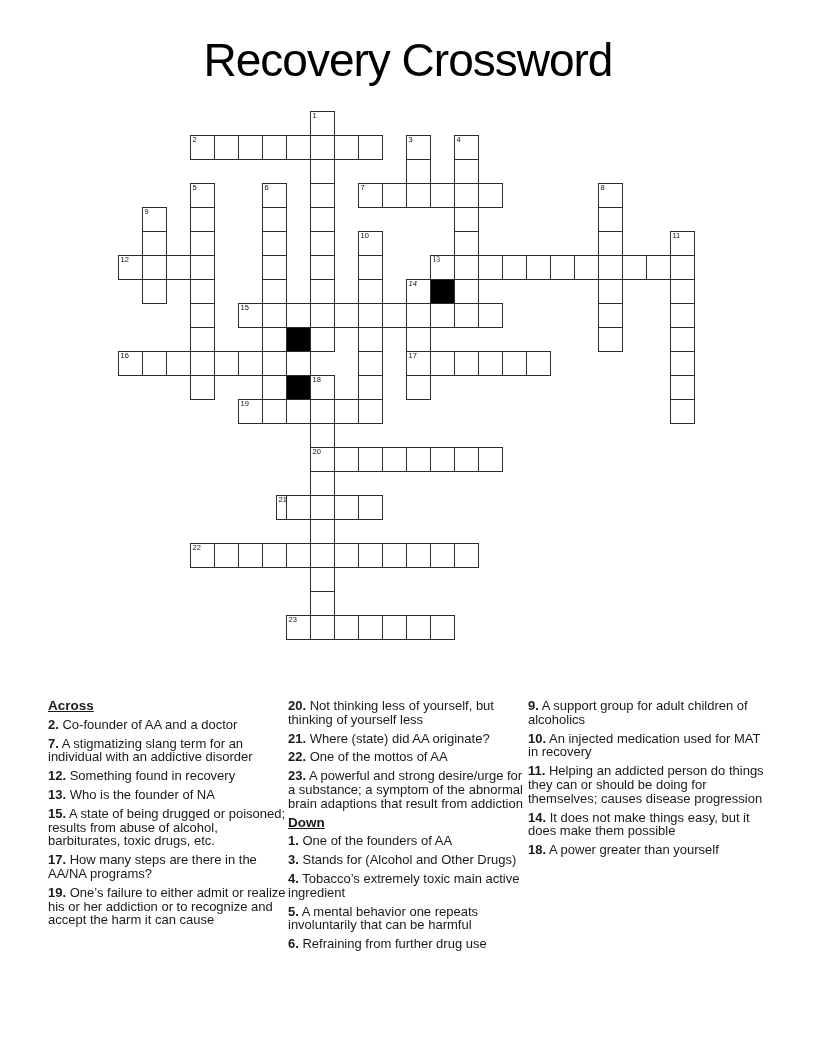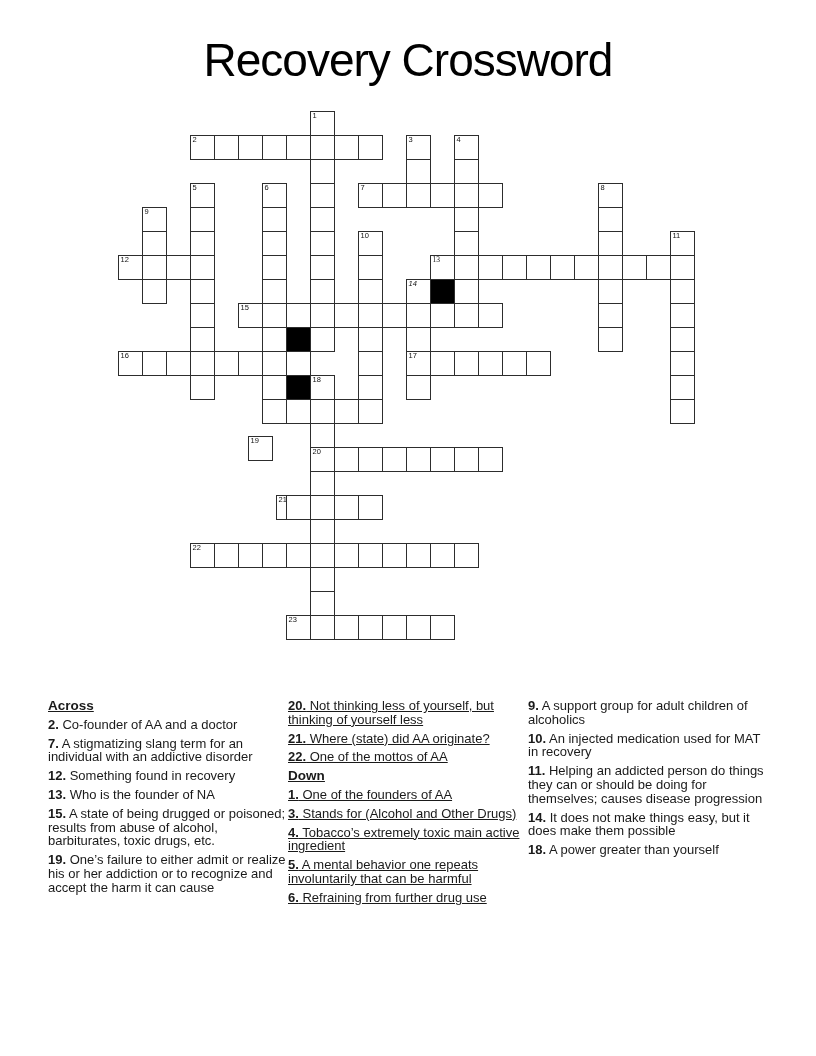--- a/index.html
+++ b/index.html
@@ -46,21 +46,21 @@
   }
   .clues-col {
     position: absolute;
     top: 699px;
     width: 240px;
     font-size: 13px;
     line-height: 13.8px;
     color: #1a1a1a;
   }
   #clues-col-1 { left: 48px; }
-  #clues-col-2 { left: 288px; text-decoration: underline; }
+  #clues-col-2 { left: 288px; }
   #clues-col-3 { left: 528px; }
   .clues-header {
     font-weight: bold;
     text-decoration: underline;
     font-size: 13.5px;
     margin: 0 0 5px 0;
   }
   .clue { margin: 0 0 5px 0; }
   .clue b { font-weight: bold; }
 </style>
@@ -210,21 +210,21 @@
       <div class="cell" style="left: 670px; top: 351px;"></div>
       <div class="cell" style="left: 190px; top: 375px;"></div>
       <div class="cell" style="left: 262px; top: 375px;"></div>
       <div class="cell black" style="left: 286px; top: 375px;"></div>
       <div class="cell" style="left: 310px; top: 375px;">
         <span class="num">18</span>
       </div>
       <div class="cell" style="left: 358px; top: 375px;"></div>
       <div class="cell" style="left: 406px; top: 375px;"></div>
       <div class="cell" style="left: 670px; top: 375px;"></div>
-      <div class="cell" style="left: 248px; top: 399px; margin-top: 37px;">
+      <div class="cell" style="left: 238px; top: 399px;">
         <span class="num">19</span>
       </div>
       <div class="cell" style="left: 262px; top: 399px;"></div>
       <div class="cell" style="left: 286px; top: 399px;"></div>
       <div class="cell" style="left: 310px; top: 399px;"></div>
       <div class="cell" style="left: 334px; top: 399px;"></div>
       <div class="cell" style="left: 358px; top: 399px;"></div>
       <div class="cell" style="left: 670px; top: 399px;"></div>
       <div class="cell" style="left: 310px; top: 423px;"></div>
       <div class="cell" style="left: 310px; top: 447px;">
@@ -272,26 +272,28 @@
       <div class="cell" style="left: 406px; top: 615px;"></div>
       <div class="cell" style="left: 430px; top: 615px;"></div>
     </div>
   <div class="clues-col" id="clues-col-1">
       <div class="clues-header">Across</div>
       <p class="clue"><b>2.</b> Co-founder of AA and a doctor</p>
       <p class="clue"><b>7.</b> A stigmatizing slang term for an individual with an addictive disorder</p>
       <p class="clue"><b>12.</b> Something found in recovery</p>
       <p class="clue"><b>13.</b> Who is the founder of NA</p>
       <p class="clue"><b>15.</b> A state of being drugged or poisoned; results from abuse of alcohol, barbiturates, toxic drugs, etc.</p>
+      <p class="clue"><b>17.</b> How many steps are there in the AA/NA programs?</p>
       <p class="clue"><b>19.</b> One’s failure to either admit or realize his or her addiction or to recognize and accept the harm it can cause</p>
     </div>
   <div class="clues-col" id="clues-col-2">
       <p class="clue"><b>20.</b> Not thinking less of yourself, but thinking of yourself less</p>
       <p class="clue"><b>21.</b> Where (state) did AA originate?</p>
       <p class="clue"><b>22.</b> One of the mottos of AA</p>
+      <p class="clue"><b>23.</b> A powerful and strong desire/urge for a substance; a symptom of the abnormal brain adaptions that result from addiction</p>
       <div class="clues-header">Down</div>
       <p class="clue"><b>1.</b> One of the founders of AA</p>
       <p class="clue"><b>3.</b> Stands for (Alcohol and Other Drugs)</p>
       <p class="clue"><b>4.</b> Tobacco’s extremely toxic main active ingredient</p>
       <p class="clue"><b>5.</b> A mental behavior one repeats involuntarily that can be harmful</p>
       <p class="clue"><b>6.</b> Refraining from further drug use</p>
     </div>
   <div class="clues-col" id="clues-col-3">
       <p class="clue"><b>9.</b> A support group for adult children of alcoholics</p>
       <p class="clue"><b>10.</b> An injected medication used for MAT in recovery</p>

